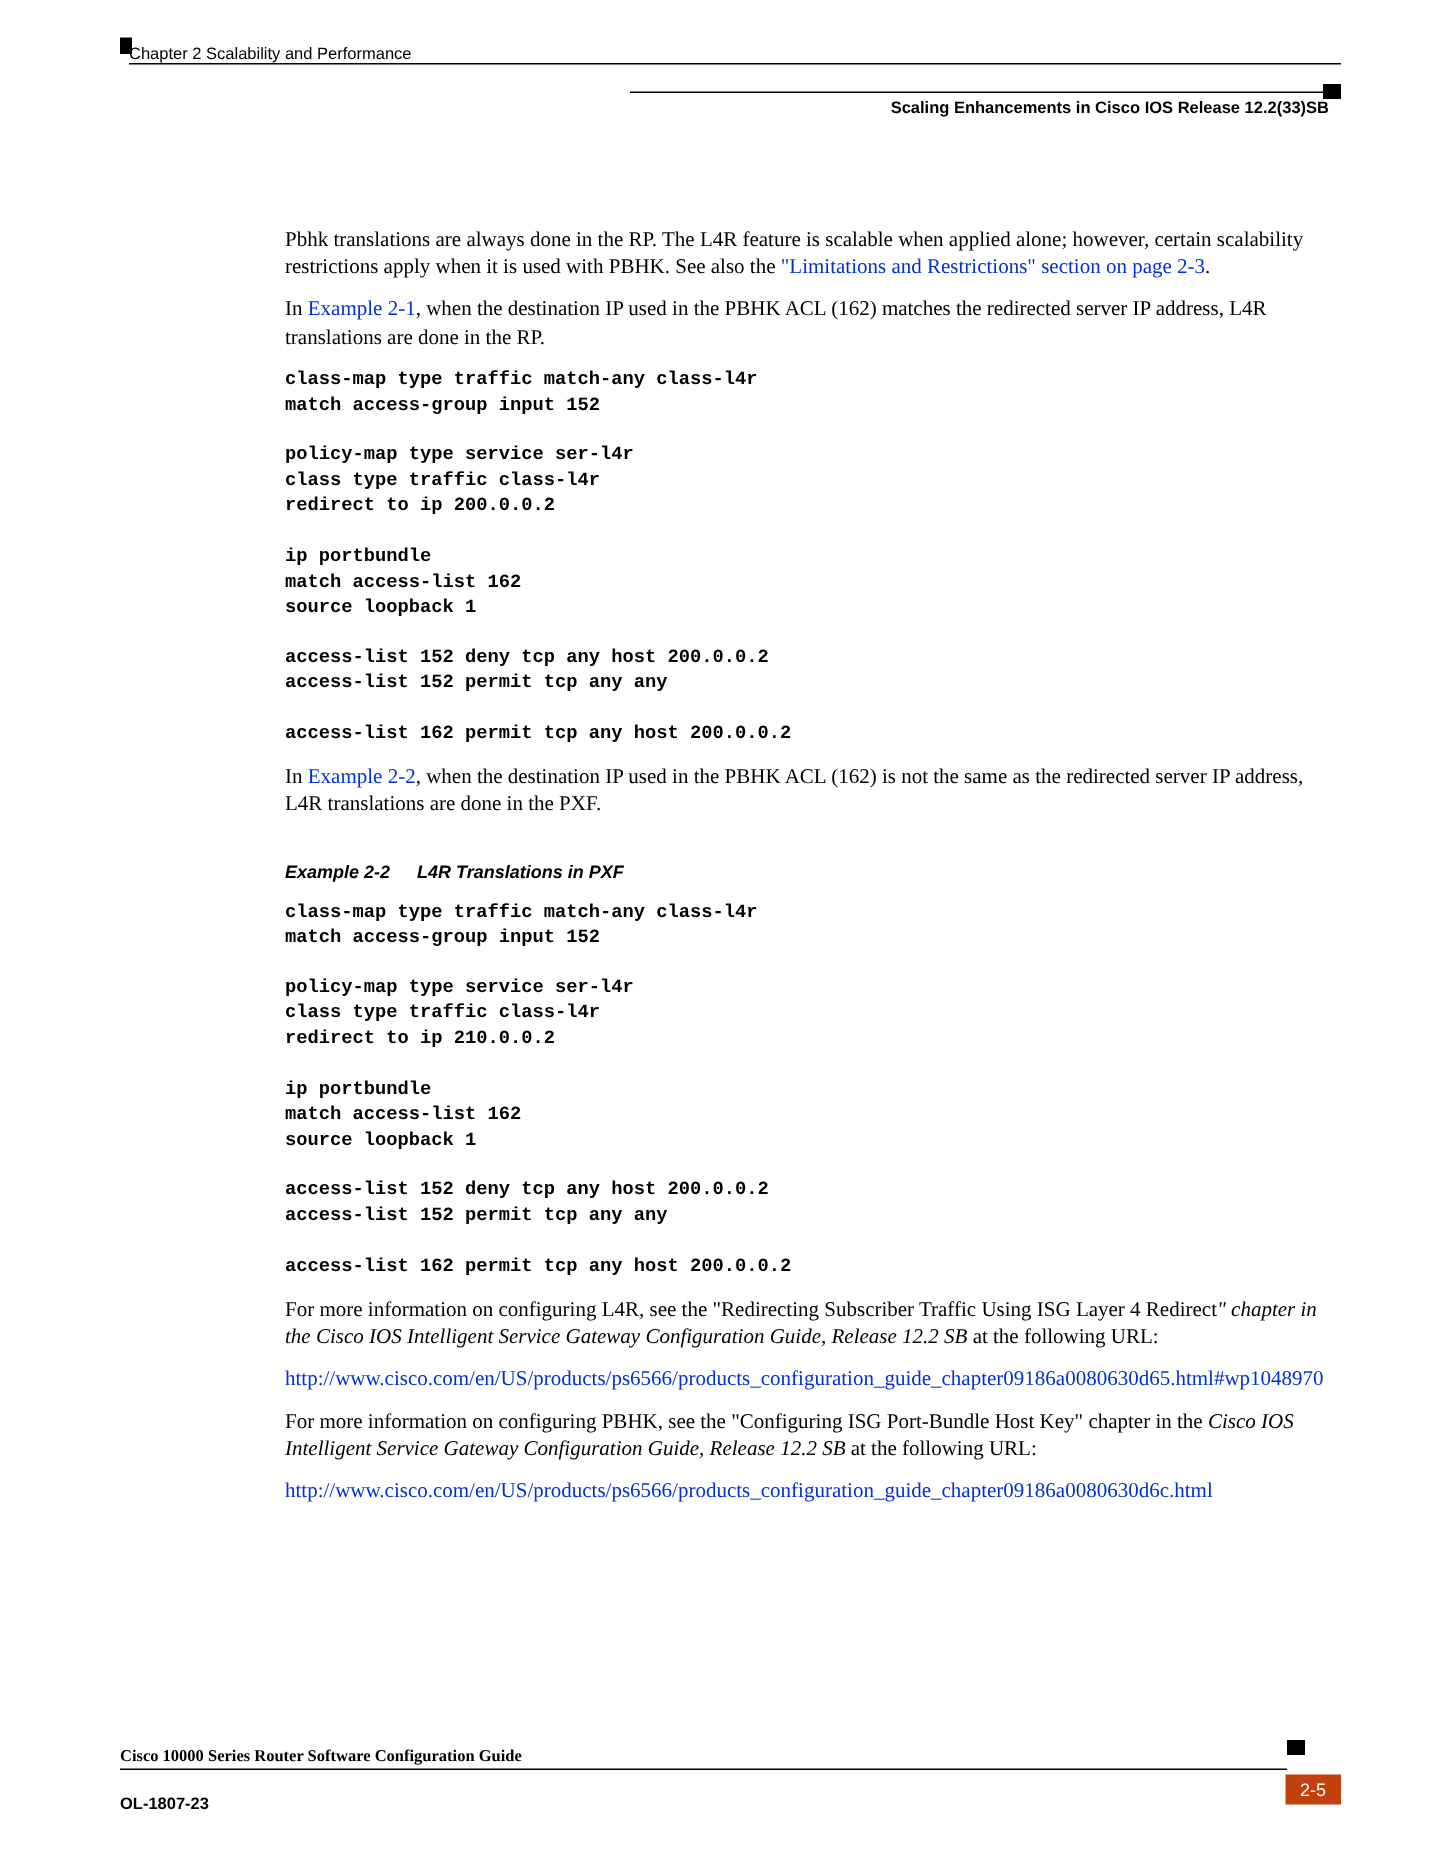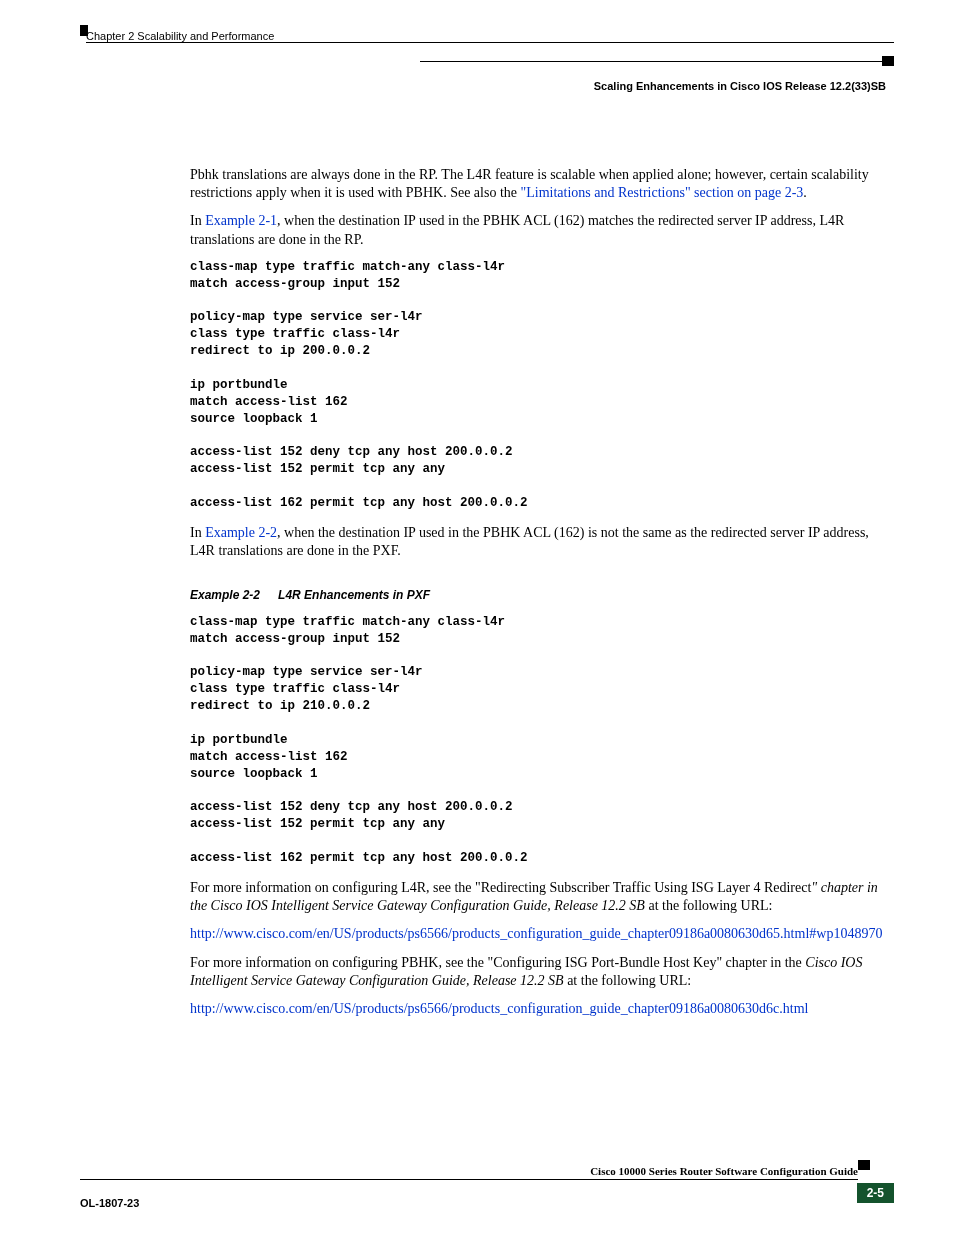--- a/index.html
+++ b/index.html
@@ -104,24 +104,24 @@
     text-align: right;
   }
   .footer-guide {
     font-size: 11px;
     font-weight: bold;
     margin-bottom: 2px;
     padding-right: 36px;
   }
   .page-num-box {
     display: inline-block;
-    background: #14532d;
+    background: #c2410c;
     color: #fff;
     font-size: 12px;
-    font-weight: bold;
+    font-weight: normal;
     padding: 3px 10px;
     margin-top: 2px;
   }
   .top-rule-wrap {
     position: relative;
   }
   .top-rule-black-start {
     position: absolute;
     left: 0;
     top: -5px;
@@ -160,21 +160,21 @@
 
   <div>
     <div class="top-rule-wrap">
       <div class="top-rule-black-start"></div>
       <div class="header-left">Chapter 2      Scalability and Performance</div>
       <div class="hr-top"></div>
     </div>
     <div class="sub-rule-wrap">
       <div class="hr-sub"></div>
       <div class="sub-rule-black-end"></div>
-      <div style="text-align:right; margin-top:16px;">
+      <div style="text-align:right; margin-top:2px;">
         <span class="header-right">Scaling Enhancements in Cisco IOS Release 12.2(33)SB</span>
       </div>
     </div>
   </div>
 
   <div class="content">
 
     <p class="body-text">
       <span>Pbhk translations are always done in the RP. The L4R feature is scalable when applied alone; however, certain scalability restrictions apply when it is used with PBHK. See also the </span><span class="link">"Limitations and Restrictions" section on page 2-3</span><span>.</span>
     </p>
@@ -197,21 +197,21 @@
 access-list 152 deny tcp any host 200.0.0.2
 access-list 152 permit tcp any any
 
 access-list 162 permit tcp any host 200.0.0.2</pre>
 
     <p class="body-text">
       <span>In </span><span class="link">Example 2-2</span><span>, when the destination IP used in the PBHK ACL (162) is not the same as the redirected server IP address, L4R translations are done in the PXF.</span>
     </p>
 
     <div class="example-title">
-      <span>Example 2-2</span><span class="example-gap"></span><span>L4R Enhancements in PXF</span>
+      <span>Example 2-2</span><span class="example-gap"></span><span>L4R Translations in PXF</span>
     </div>
     <pre class="code">class-map type traffic match-any class-l4r
 match access-group input 152
 
 policy-map type service ser-l4r
 class type traffic class-l4r
 redirect to ip 210.0.0.2
 
 ip portbundle
 match access-list 162
@@ -235,21 +235,21 @@
     </p>
 
     <p class="body-text">
       <span class="link" style="word-break:break-all;">http://www.cisco.com/en/US/products/ps6566/products_configuration_guide_chapter09186a0080630d6c.html</span>
     </p>
 
   </div>
 
   <div class="footer">
     <div class="footer-rule-wrap">
-      <div style="text-align:right;">
+      <div style="text-align:left;">
         <div class="footer-guide">Cisco 10000 Series Router Software Configuration Guide</div>
       </div>
       <div class="footer-rule"></div>
       <div class="footer-rule-black-end"></div>
     </div>
     <div class="footer-row">
       <div class="footer-left">OL-1807-23</div>
       <div class="footer-right-col">
         <div class="page-num-box">2-5</div>
       </div>

